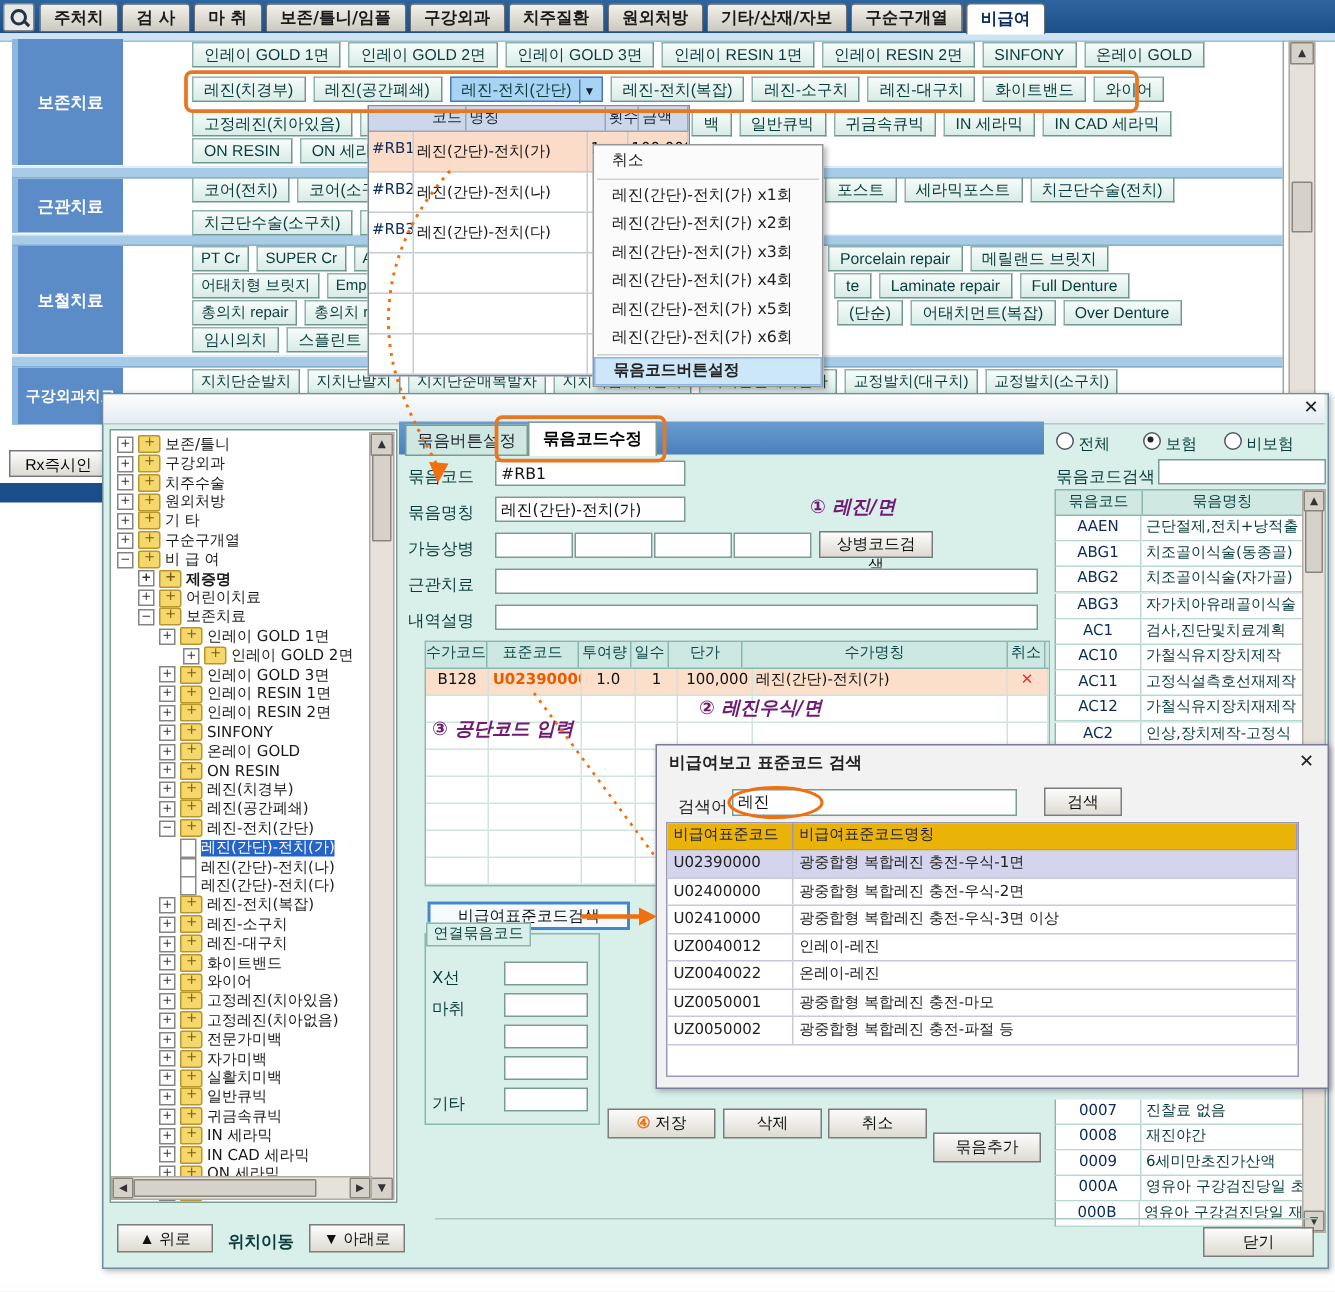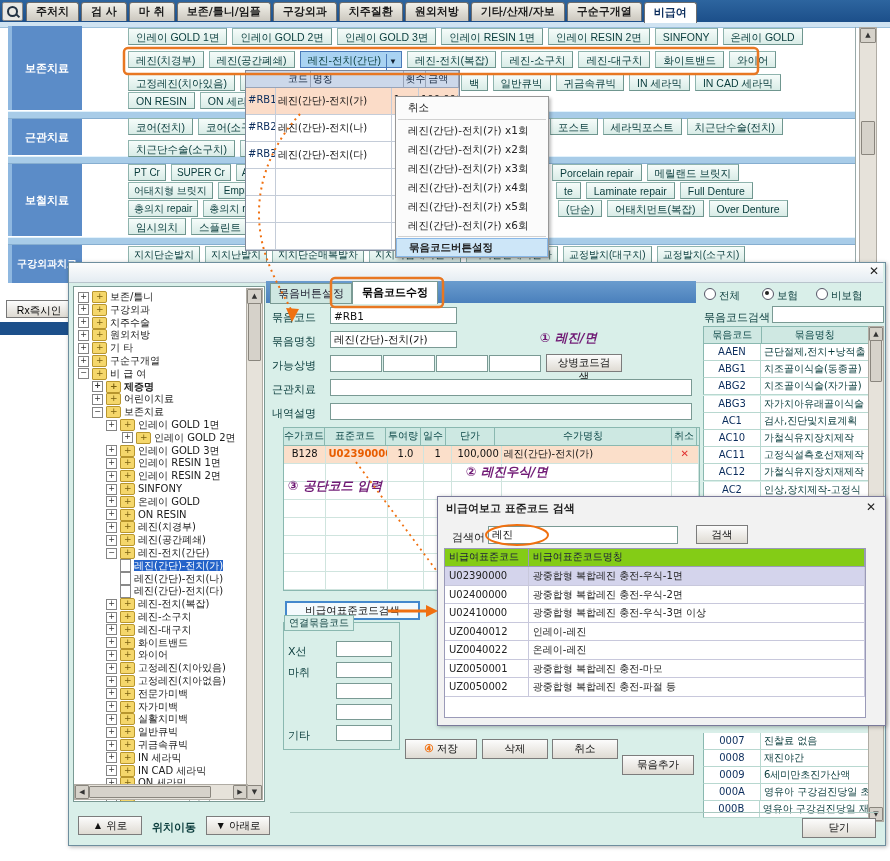--- a/index.html
+++ b/index.html
@@ -100,21 +100,21 @@
   .rl-code{text-align:center;color:#0a2c5c;border-right:1px solid #b8d8d0;}
   .rl-name{padding-left:3px;color:#083b3b;}
   .radio{display:inline-block;width:10px;height:10px;border:1px solid #556;border-radius:50%;background:#fff;
          vertical-align:-1px;margin-right:3px;position:relative;}
   .radio.on::after{content:"";position:absolute;left:2px;top:2px;width:4px;height:4px;border-radius:50%;background:#222;}
   
   .sdlg{left:437px;top:496px;width:447px;height:228px;background:#f2f2f2;border:1px solid #7a7a9a;
         box-shadow:1px 1px 4px rgba(0,0,0,.3);z-index:40;}
   .sd-title{position:absolute;font-size:11px;font-weight:bold;color:#222;z-index:41;}
   .stable{left:444px;top:548px;width:420px;height:168px;background:#fff;border:1px solid #9a9ab8;z-index:41;font-size:10px;}
-  .st-head{display:flex;background:#84cc16;border-bottom:1px solid #9a9ab8;color:#1a1a3c;}
+  .st-head{display:flex;background:#eab308;border-bottom:1px solid #9a9ab8;color:#1a1a3c;}
   .st-head span{height:17px;line-height:16px;padding-left:4px;border-right:1px solid #9a9ab8;overflow:hidden;}
   .st-row{display:flex;border-bottom:1px solid #c8c8dc;height:17.5px;line-height:17px;color:#222;}
   .st-row span{padding-left:4px;border-right:1px solid #c8c8dc;overflow:hidden;white-space:nowrap;}
   .st-row.sel{background:#d4d4ec;}
   
   .annot{position:absolute;color:#701a75;font-weight:bold;font-style:italic;font-size:12.5px;z-index:55;white-space:nowrap;}
   .badge{color:#f07010;font-weight:bold;}
   svg.overlay{position:absolute;left:0;top:0;z-index:60;pointer-events:none;}
 </style>
 </head>

